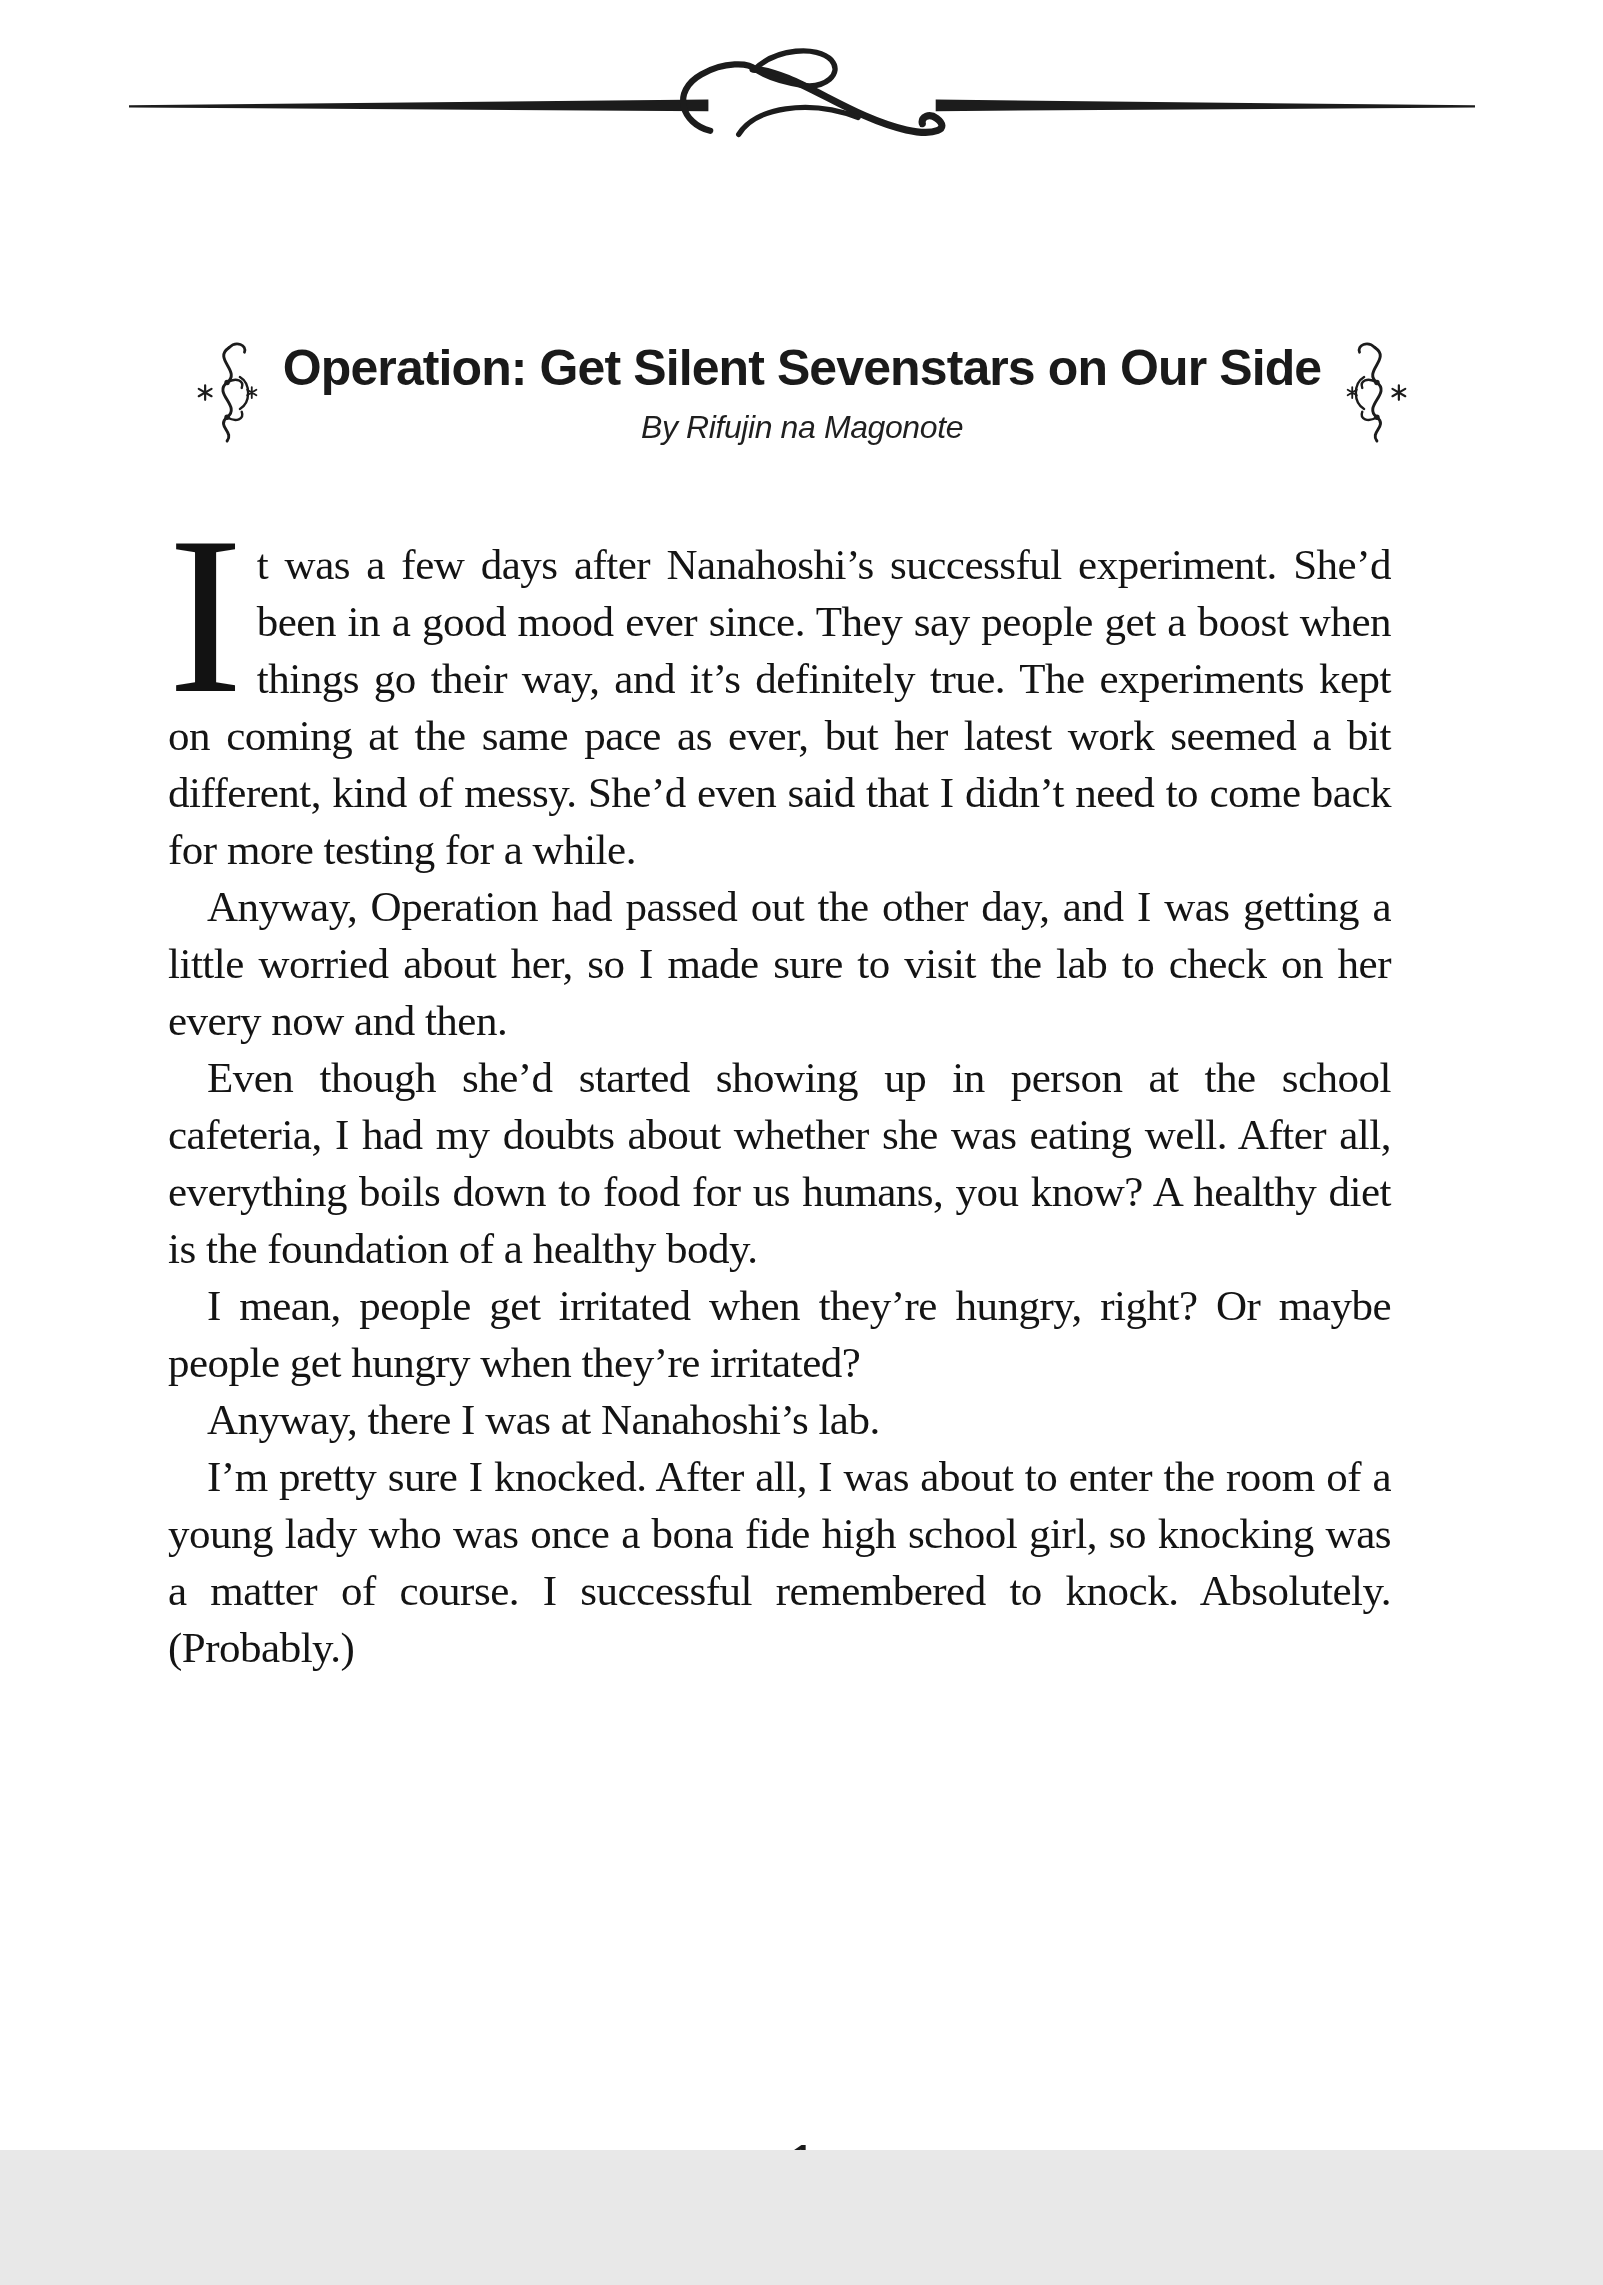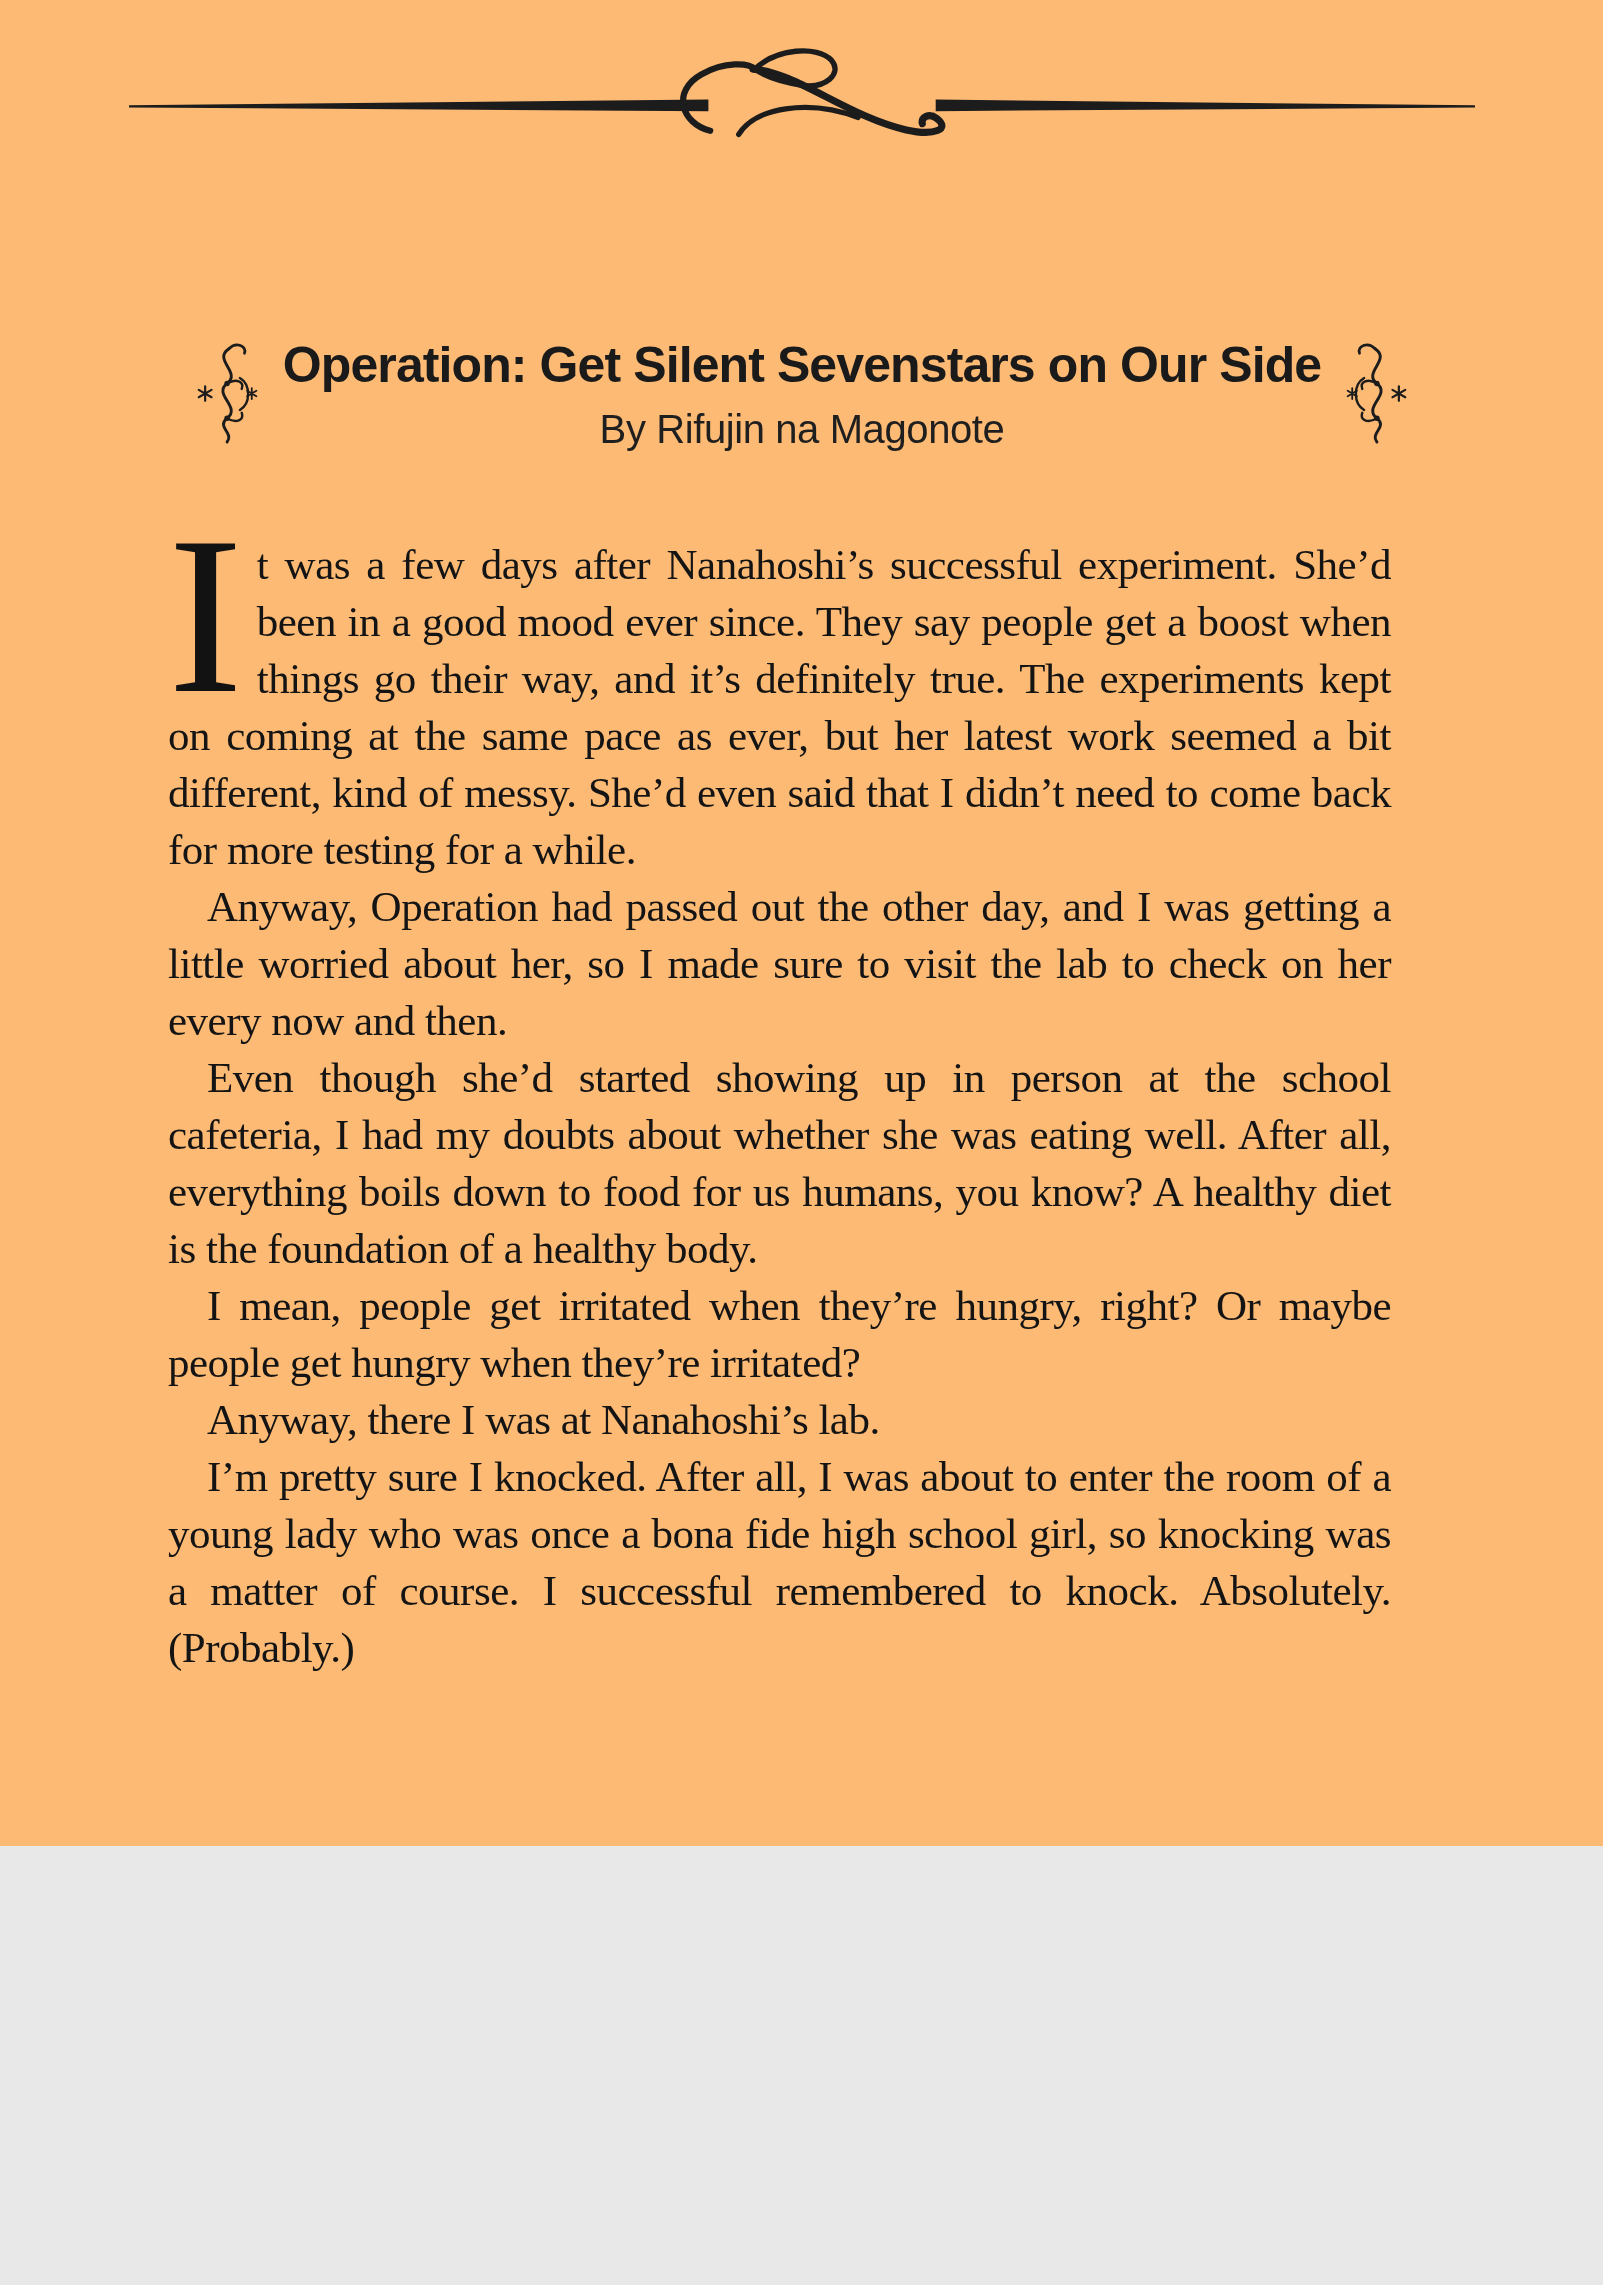--- a/index.html
+++ b/index.html
@@ -1,19 +1,19 @@
 <!DOCTYPE html>
 <html style="font-size:14.3px"><head>
 <meta charset="utf-8">
 <style>
   html,body{margin:0;padding:0;background:#e8e8e8;}
   .page{
     position:relative;
-    width:1604px;height:1846px;
-    background:#fdba74;
+    width:1604px;height:2150px;
+    background:#ffffff;
     color:#161616;
     overflow:hidden;
     margin:0 auto;
     font-family:"Liberation Serif", serif;
   }
   
   .header-rule{position:absolute;top:45px;left:129px;width:1346px;height:118px;}
   .header-rule svg{width:100%;height:100%;display:block;}
   
   .title-block{
@@ -29,23 +29,24 @@
     font-weight:bold;
     font-size:50px;
     letter-spacing:-0.9px;
     line-height:57px;
     color:#1a1a1a;
     white-space:nowrap;
   }
   .byline{
     margin-top:12.5px;
     font-family:"Liberation Sans", sans-serif;
-    font-size:40px;
+    font-size:32px;
     letter-spacing:-0.4px;
     color:#1f1f1f;
+    font-style:italic;
   }
   
   .body-text{
     position:absolute;top:536px;left:168px;width:1223px;
     font-size:43px;
     line-height:57px;
     letter-spacing:-0.5px;
     text-align:justify;
     color:#141414;
   }

